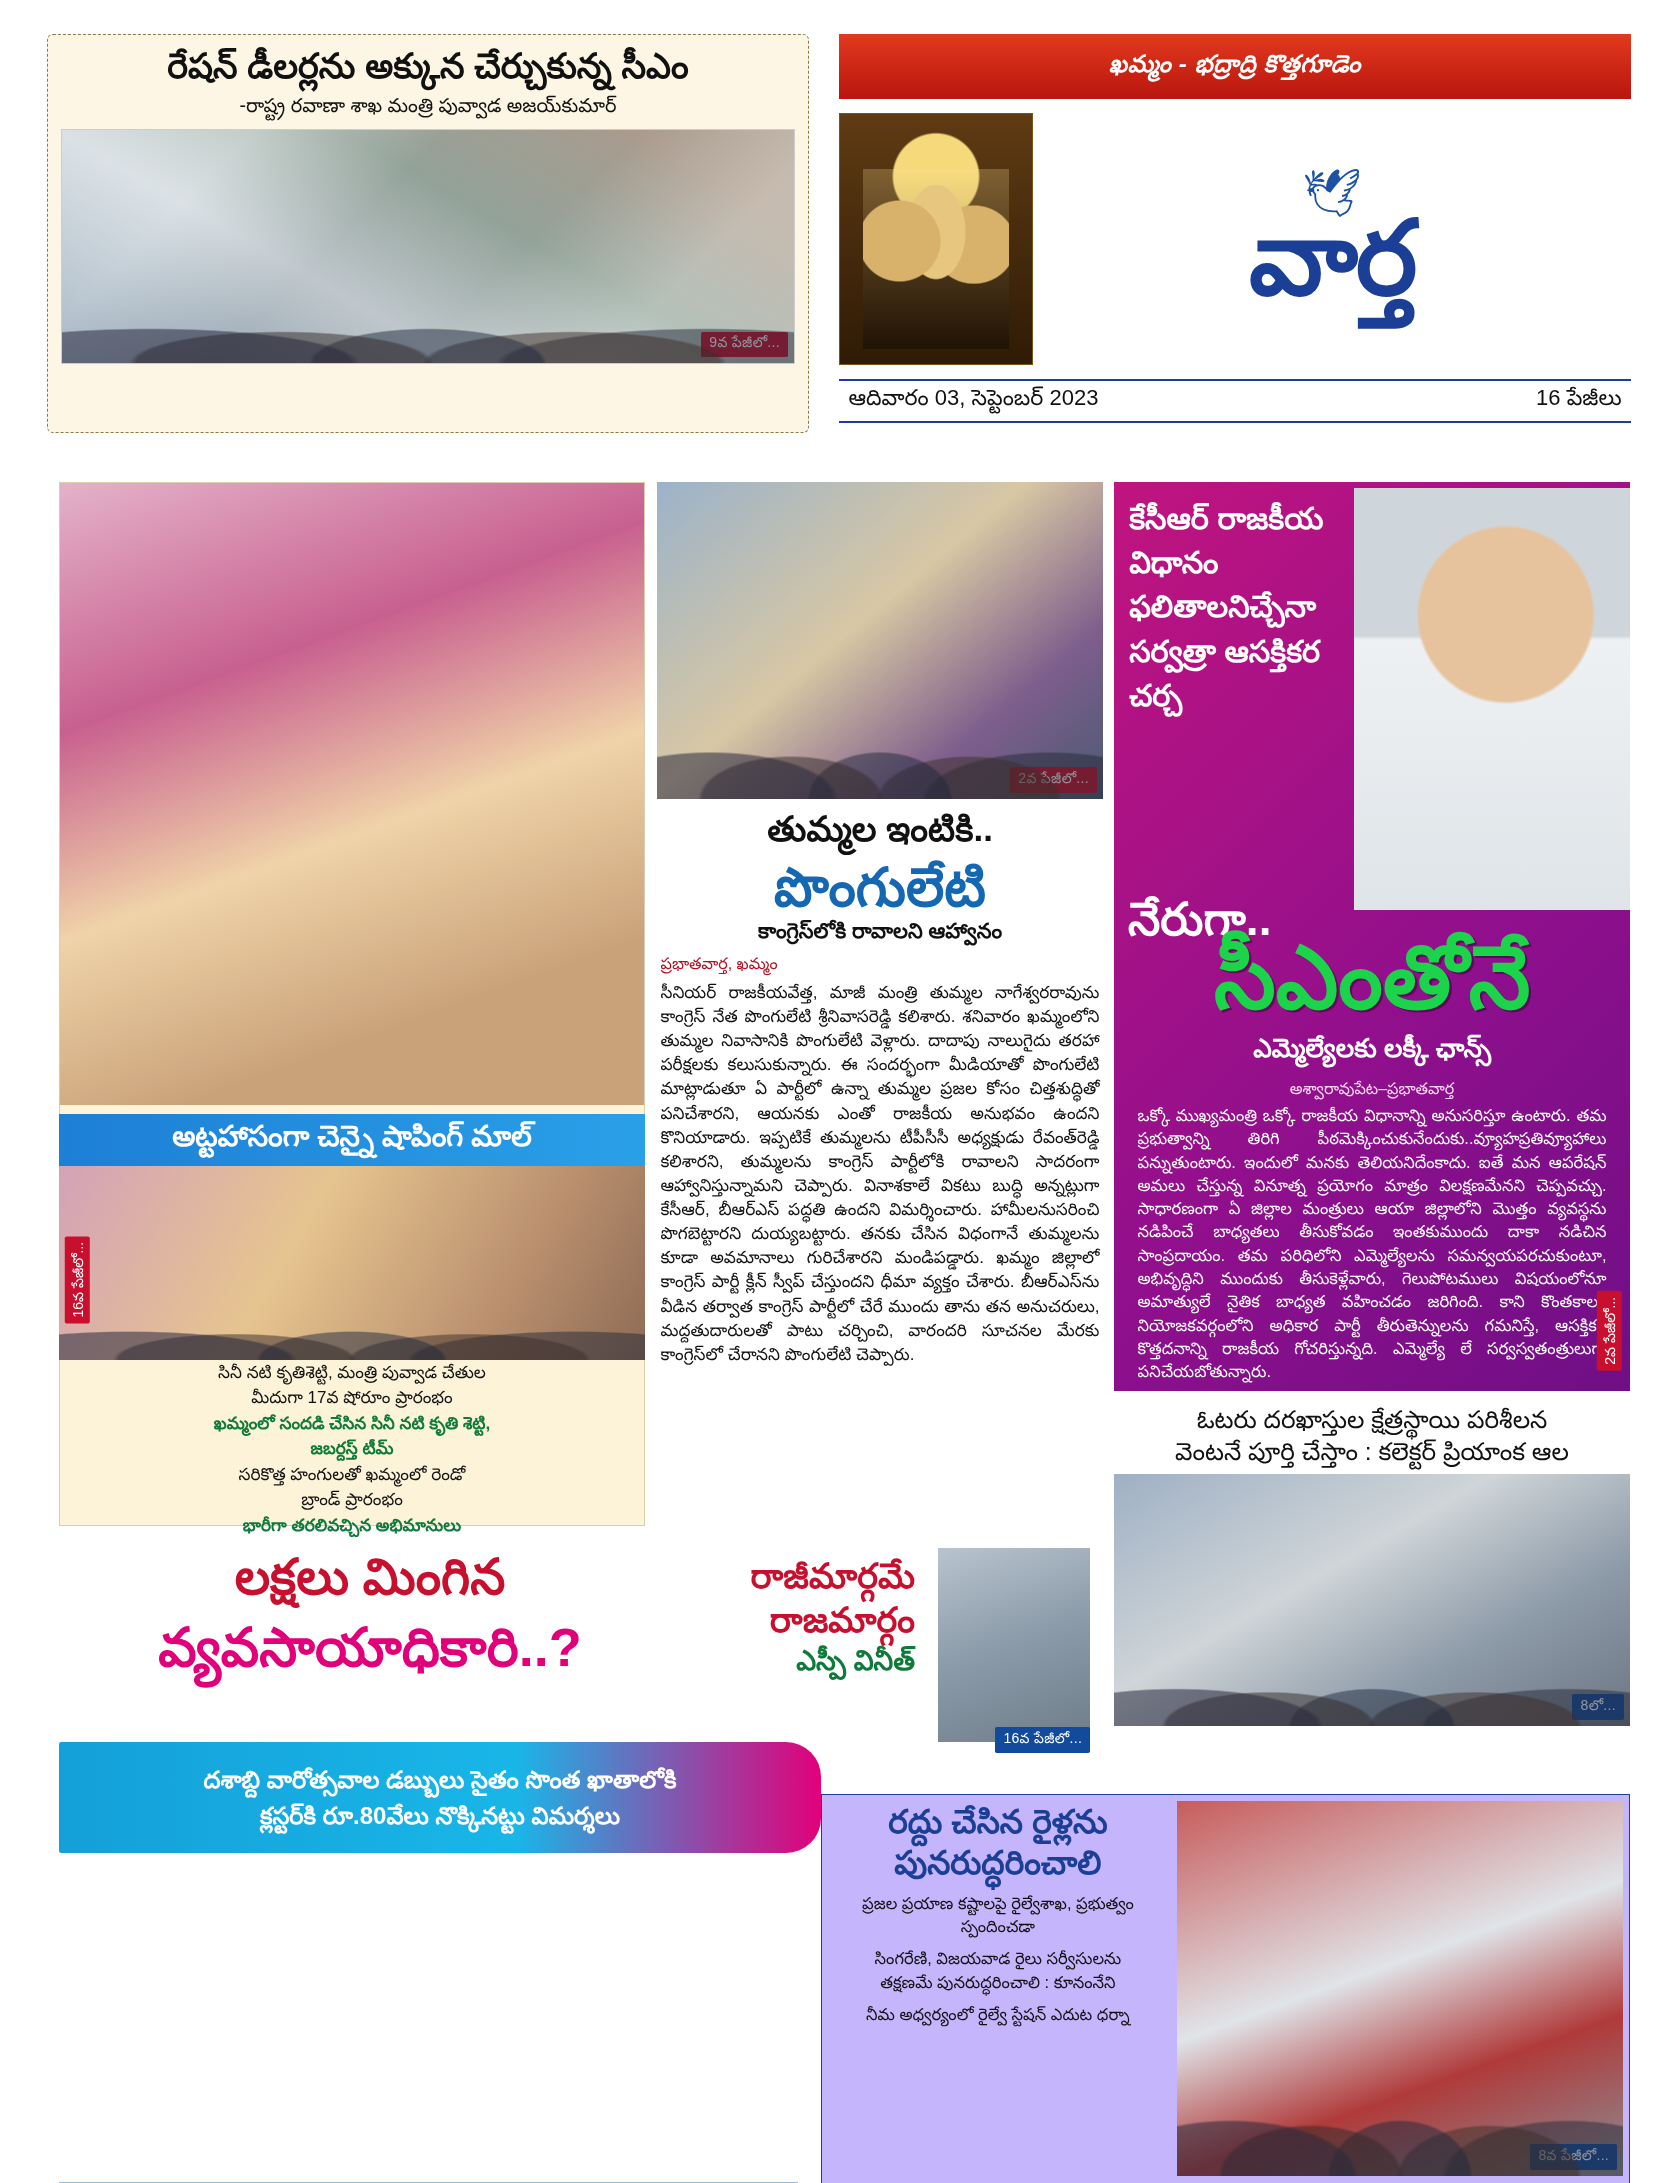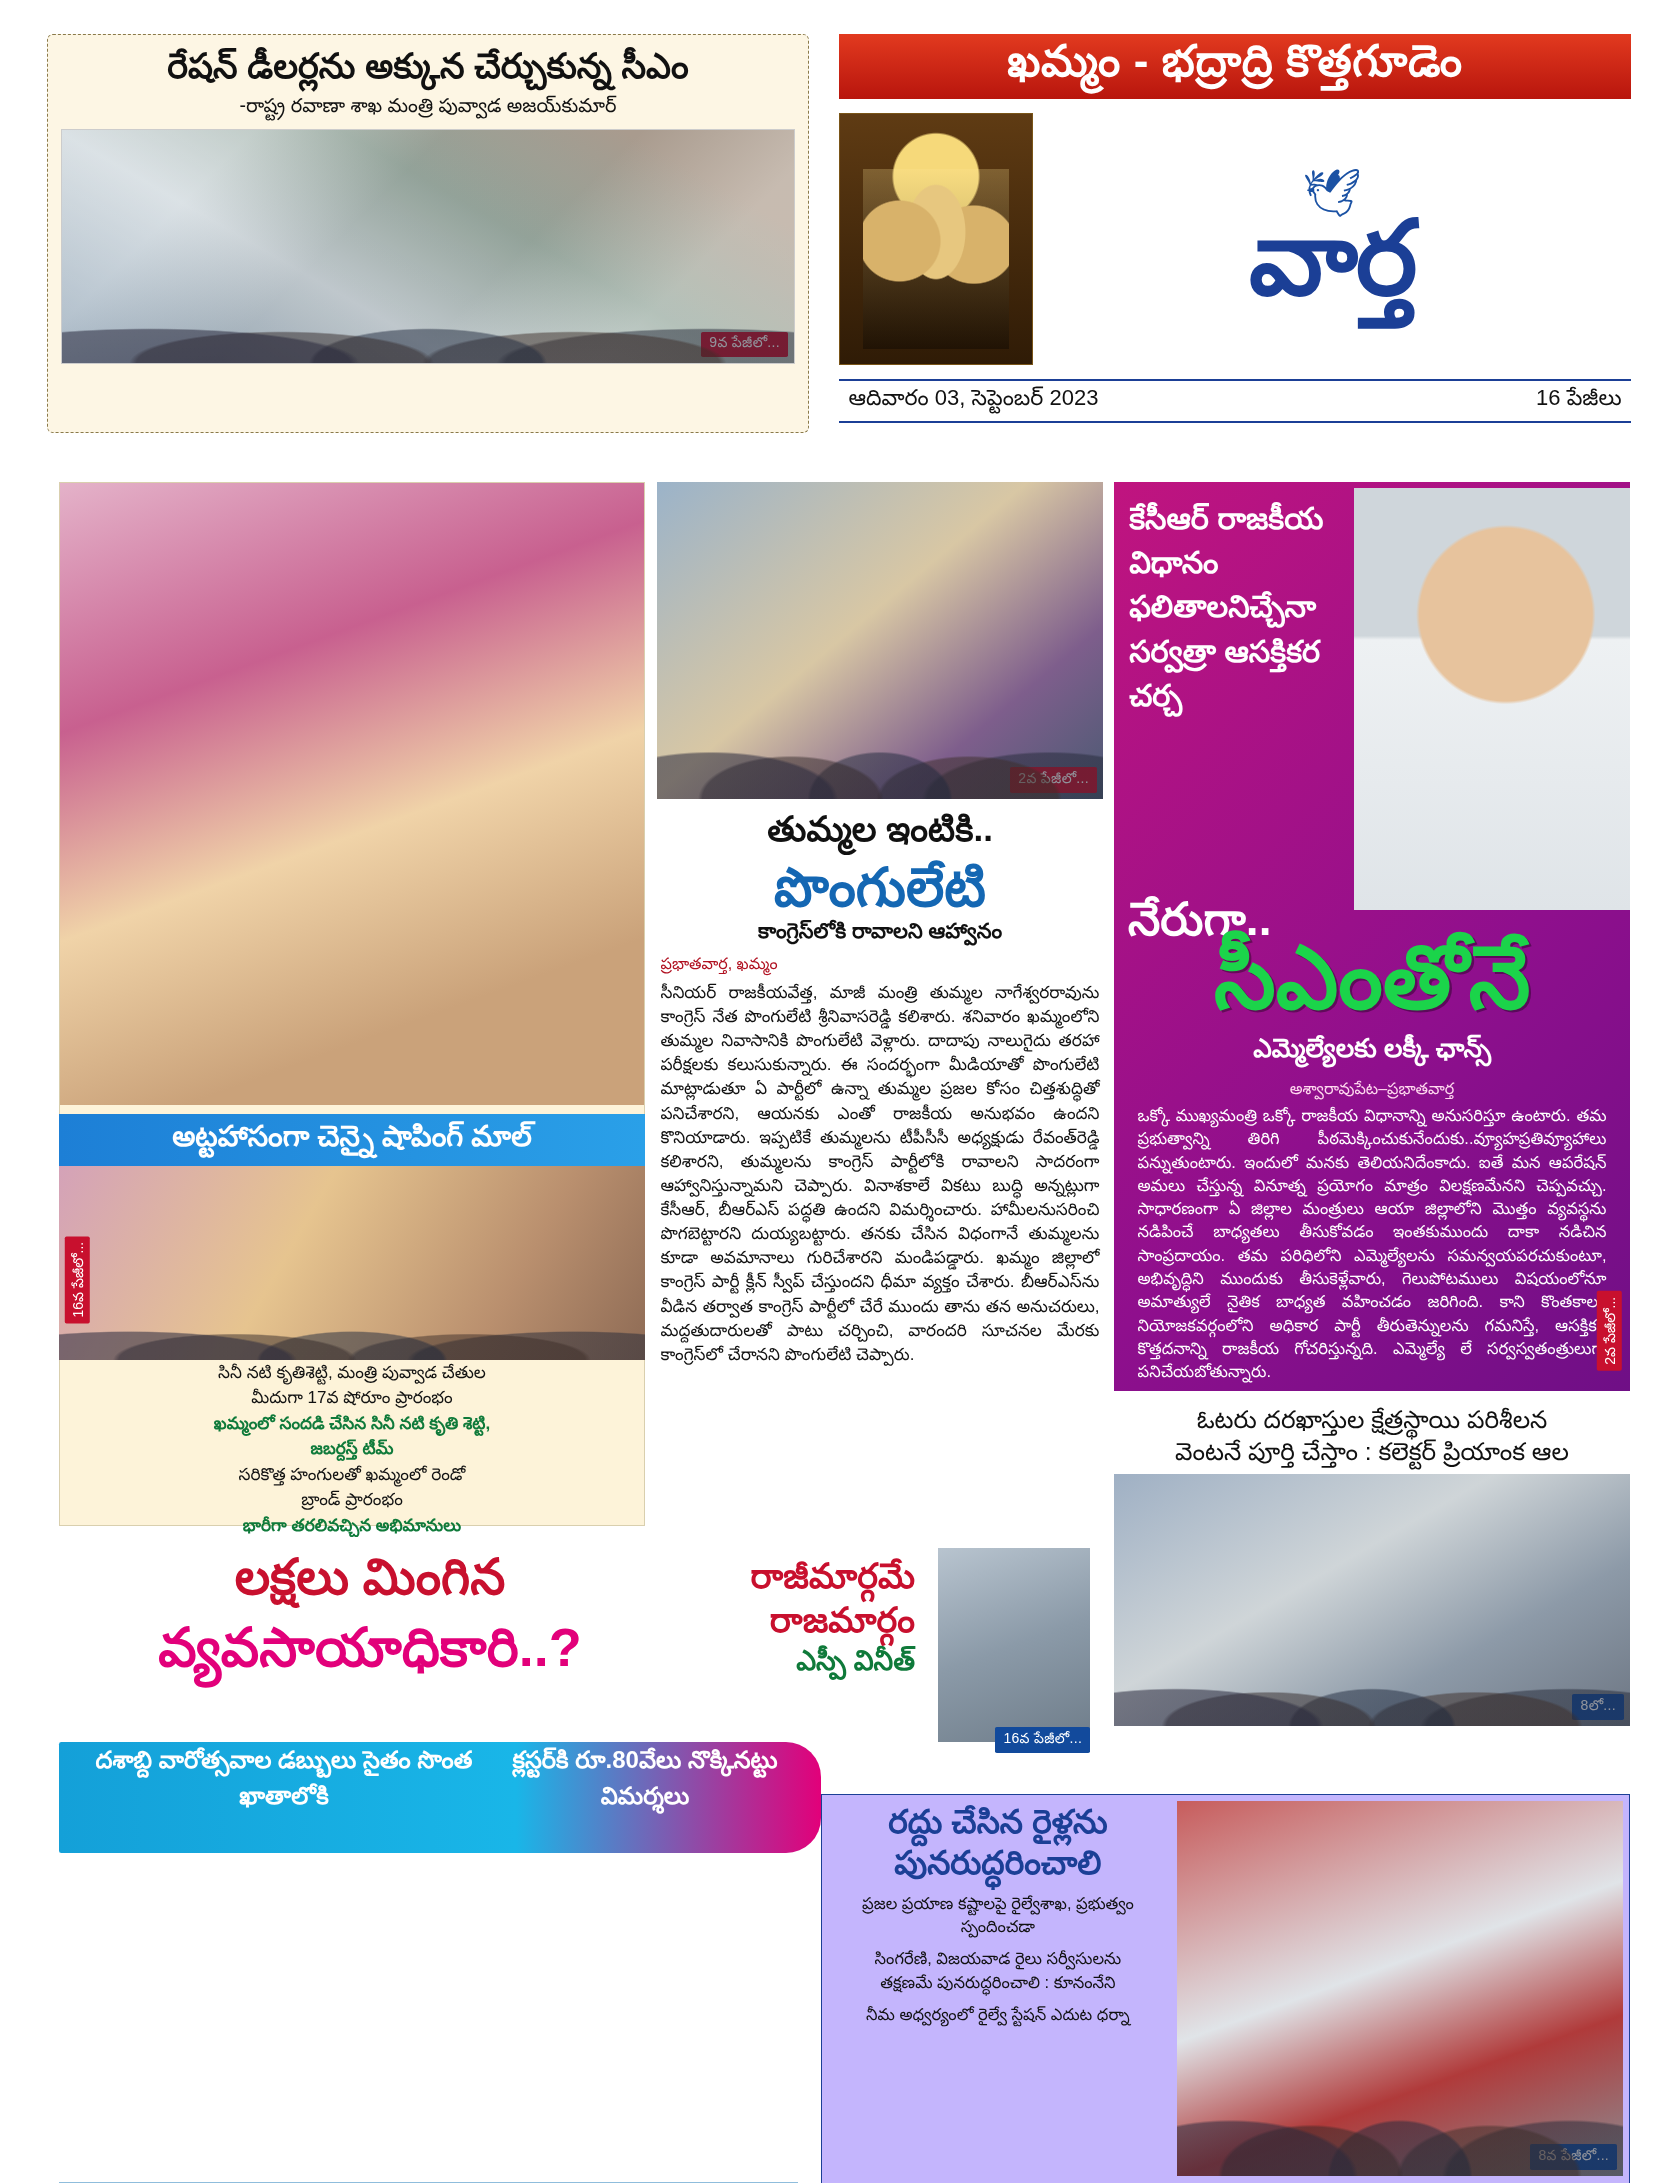--- a/index.html
+++ b/index.html
@@ -75,23 +75,24 @@
     margin-top:8.2px; font-size:19.4px; color:#111; text-align:center;
   }
   .tl-photo { margin-top:8.2px; width:100%; height:235px; border:1.2px solid #ccc; }
 
   .masthead {
     left:839px; top:34px; width:792px; height:399px;
   }
   .mh-banner {
     width:100%; height:65px;
     background:linear-gradient(180deg,#e23a1f,#b8150d);
-    color:#fff; font-size:44px; font-weight:bold;
+    color:#fff; font-size:24px; font-weight:bold;
     display:flex; align-items:center; justify-content:center;
     letter-spacing:0.6px;
+    font-style:italic;
   }
   .mh-body { display:flex; align-items:center; height:276px; padding-top:4.7px;}
   .deity {
     width:194px; height:252px;
     background:
       radial-gradient(circle at 50% 25%, #f6d97a 0 20%, transparent 21%),
       linear-gradient(180deg,#5f3b13,#2f1b06);
     border:1.8px solid #7a5518;
     position:relative; overflow:hidden;
   }
@@ -226,21 +227,21 @@
   }
   .sp-text div:nth-child(3) { font-size:28px; font-weight:bold; color:#0f7a3a; margin-top:3.5px; }
   .sp-photo { position:absolute; right:11.7px; top:0; width:152px; height:194px;
     background:linear-gradient(160deg,#b8c4cf,#8b9aa8 50%,#6f7d8a); }
 
   
   .cyan {
     left:59px; top:1742px; width:762px; height:111px;
     background:linear-gradient(90deg,#14a0d8,#19b6e8 60%,#e2007a);
     border-radius:2.3px 35px 35px 2.3px;
-    color:#fff; display:flex; flex-direction:row; justify-content:center;
+    color:#fff; display:flex; flex-direction:column; justify-content:center;
     padding:0 20px;
   }
   .cyan div { font-size:24px; font-weight:bold; text-align:center; line-height:1.5; }
 
   .field-photo {
     left:59px; top:1865px; width:739px; height:293px;
     background:linear-gradient(180deg,#8fbddc 0 28%, #9fb77c 29%, #6f8f4e 60%, #9c8a6d);
   }
 
   

